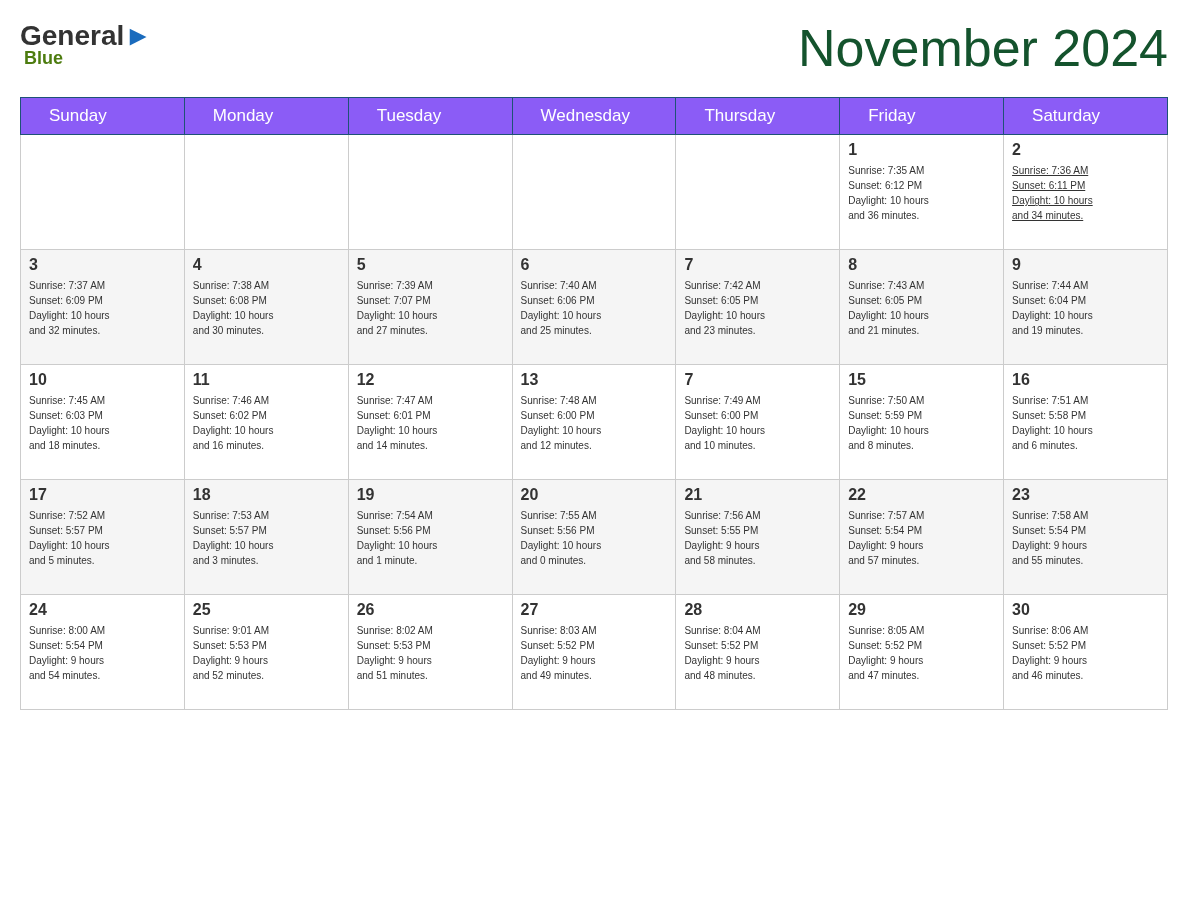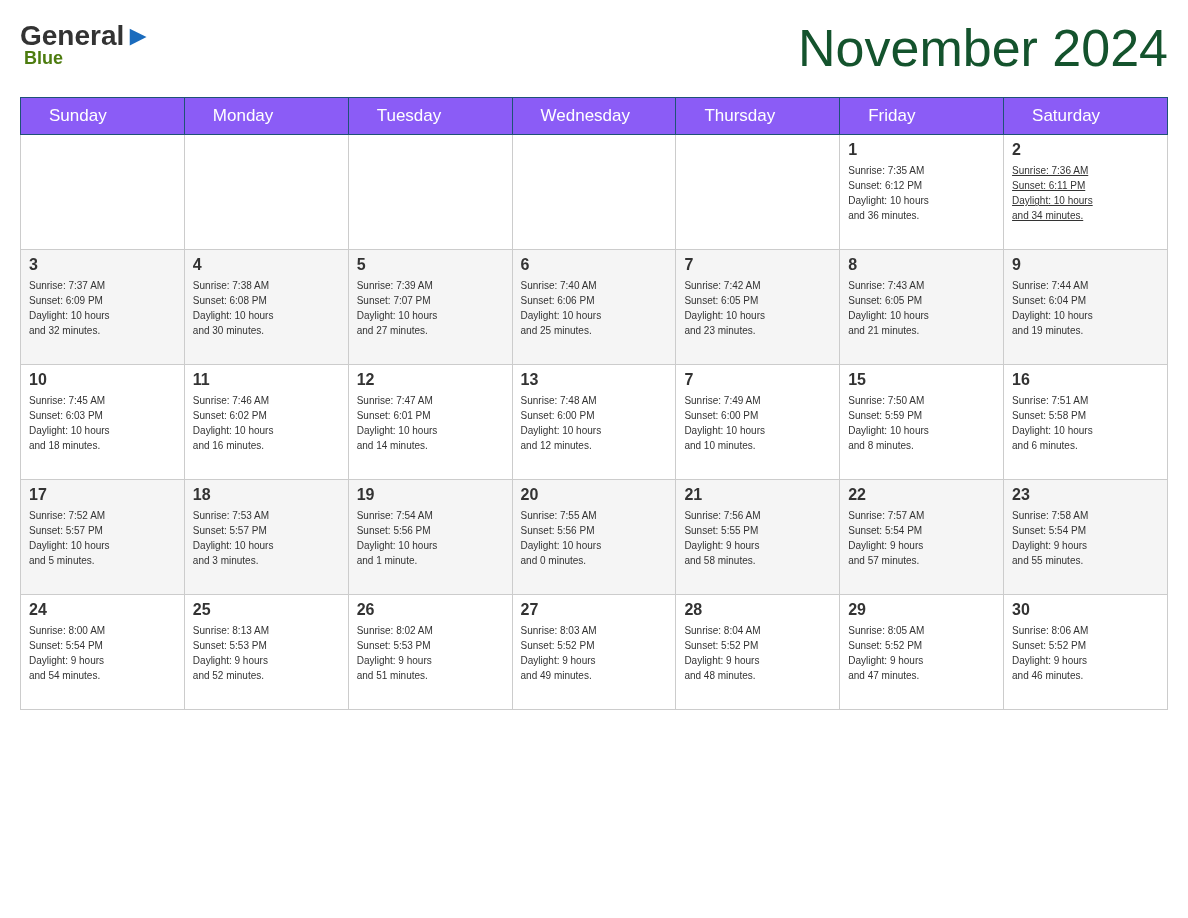--- a/index.html
+++ b/index.html
@@ -307,21 +307,21 @@
       <tr>
         <td>
           <span class="day-number">24</span>
           <div class="day-info" style="white-space: pre-line;">Sunrise: 8:00 AM
 Sunset: 5:54 PM
 Daylight: 9 hours
 and 54 minutes.</div>
         </td>
         <td>
           <span class="day-number">25</span>
-          <div class="day-info" style="white-space: pre-line;">Sunrise: 8:13 AM
+          <div class="day-info" style="white-space: pre-line;">Sunrise: 9:01 AM
 Sunset: 5:53 PM
 Daylight: 9 hours
 and 52 minutes.</div>
         </td>
         <td>
           <span class="day-number">26</span>
           <div class="day-info" style="white-space: pre-line;">Sunrise: 8:02 AM
 Sunset: 5:53 PM
 Daylight: 9 hours
 and 51 minutes.</div>

